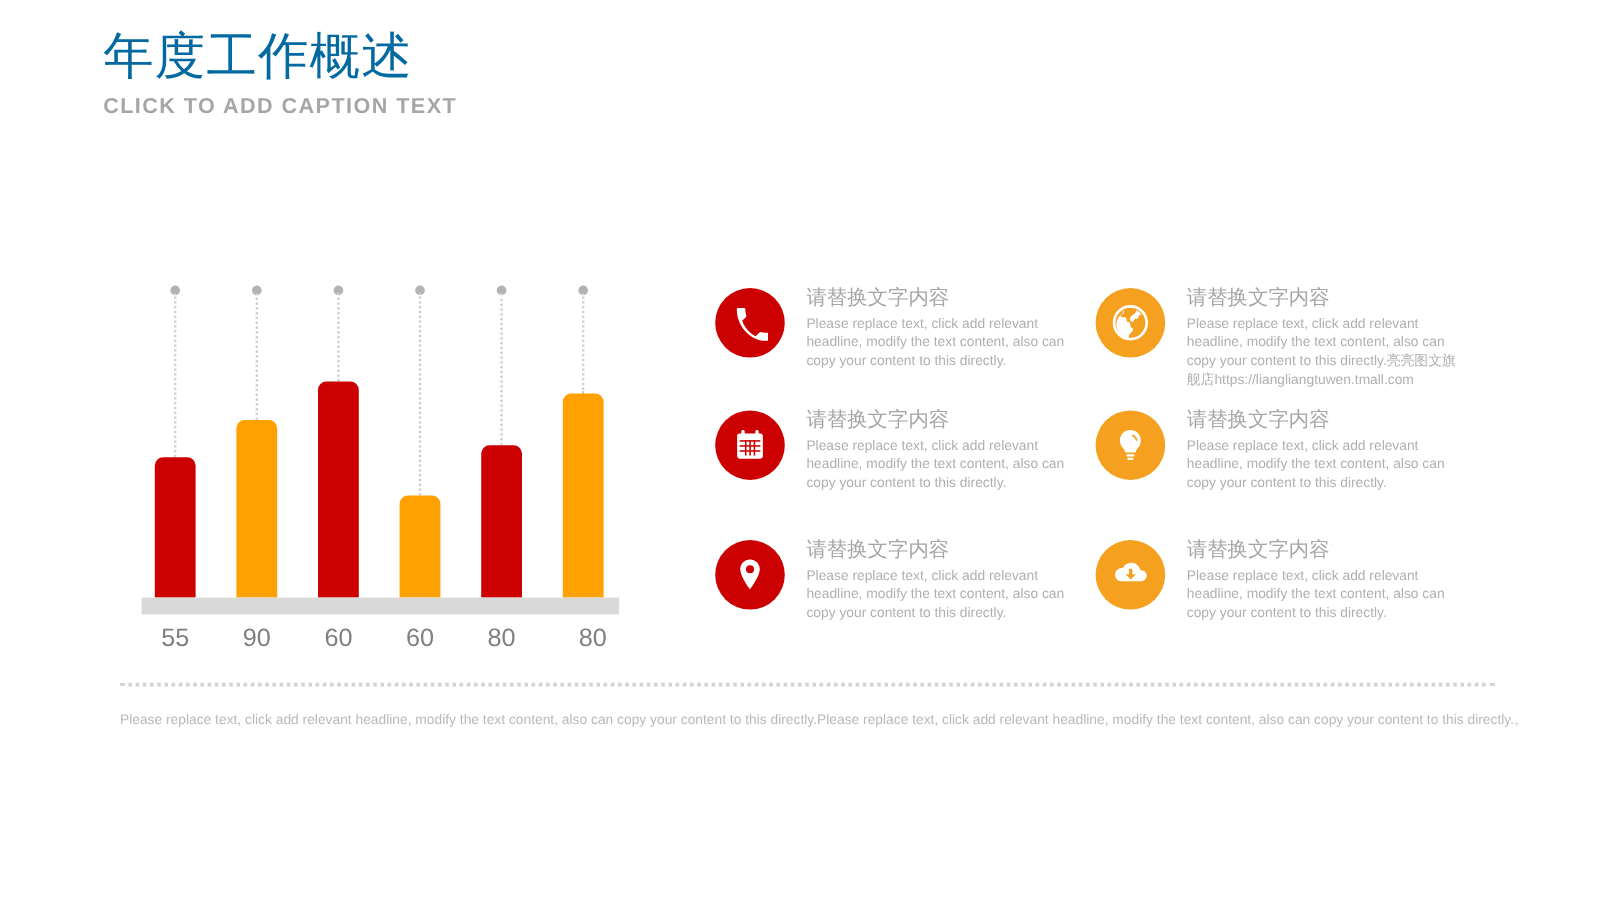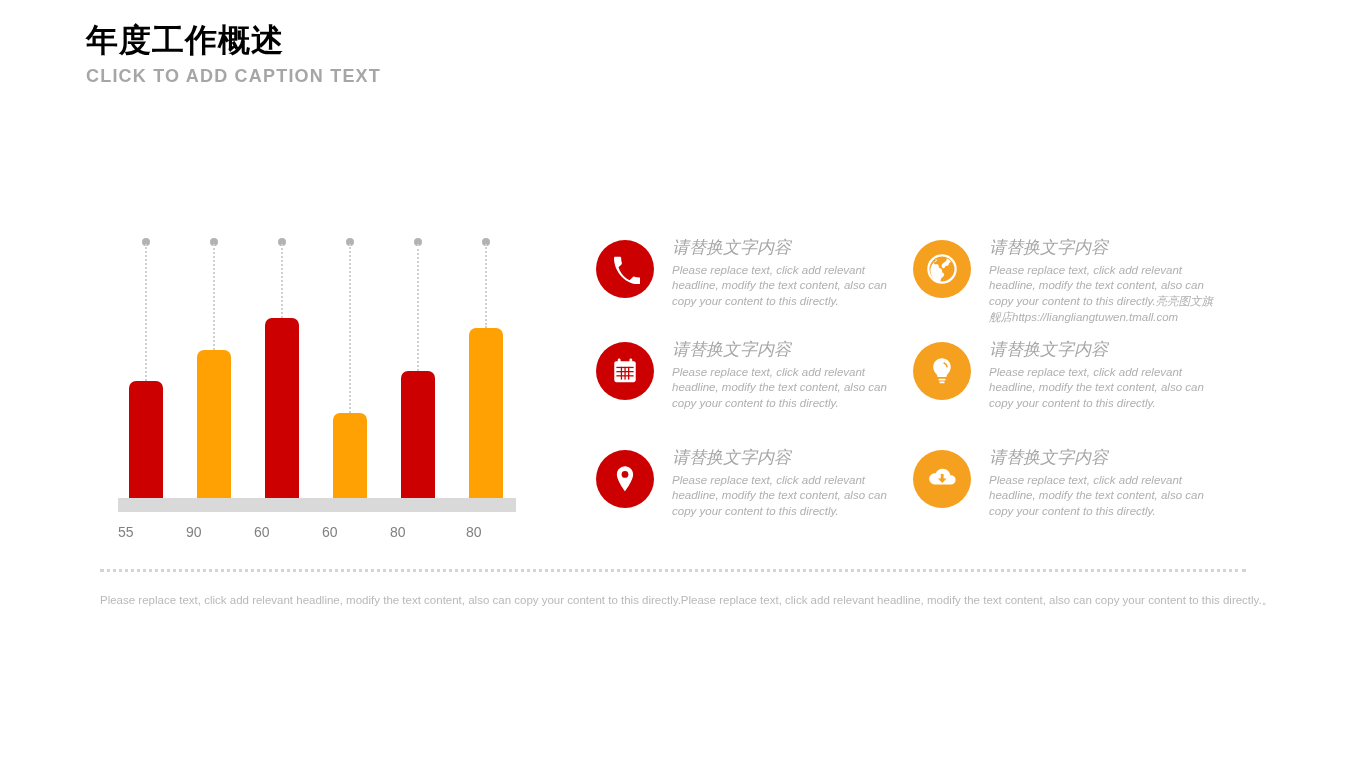--- a/index.html
+++ b/index.html
@@ -17,23 +17,23 @@
   }
 
   
   #title-block {
     position: absolute;
     left: 86px;
     top: 22px;
     width: 640px;
   }
   #slide-title {
-    font-size: 32px;
-    font-weight: bold;
-    color: #000000;
+    font-size: 42px;
+    font-weight: normal;
+    color: #0369a1;
     line-height: 1.18;
     letter-spacing: 1px;
     white-space: nowrap;
   }
   #slide-subtitle {
     margin-top: 6px;
     font-size: 18px;
     font-weight: bold;
     color: #a6a6a6;
     letter-spacing: 1.2px;
@@ -98,22 +98,22 @@
   #axis-labels {
     position: absolute;
     left: 0;
     top: 285px;
     width: 400px;
     height: 34px;
   }
   .axis-label {
     position: absolute;
     width: 56px;
-    text-align: left;
-    font-size: 14px;
+    text-align: center;
+    font-size: 21px;
     color: #808080;
     line-height: 30px;
   }
 
   
   #features {
     position: absolute;
     left: 596px;
     top: 240px;
     width: 640px;
@@ -132,21 +132,20 @@
     display: flex;
     align-items: center;
     justify-content: center;
   }
   .feature-icon svg { display: block; }
   .feature-text {
     position: absolute;
     left: 76px;
     top: -4px;
     width: 226px;
-    font-style: italic;
   }
   .feature-title {
     font-size: 17px;
     color: #a6a6a6;
     line-height: 1.45;
     white-space: nowrap;
   }
   .feature-desc {
     margin-top: 2px;
     font-size: 11.5px;

